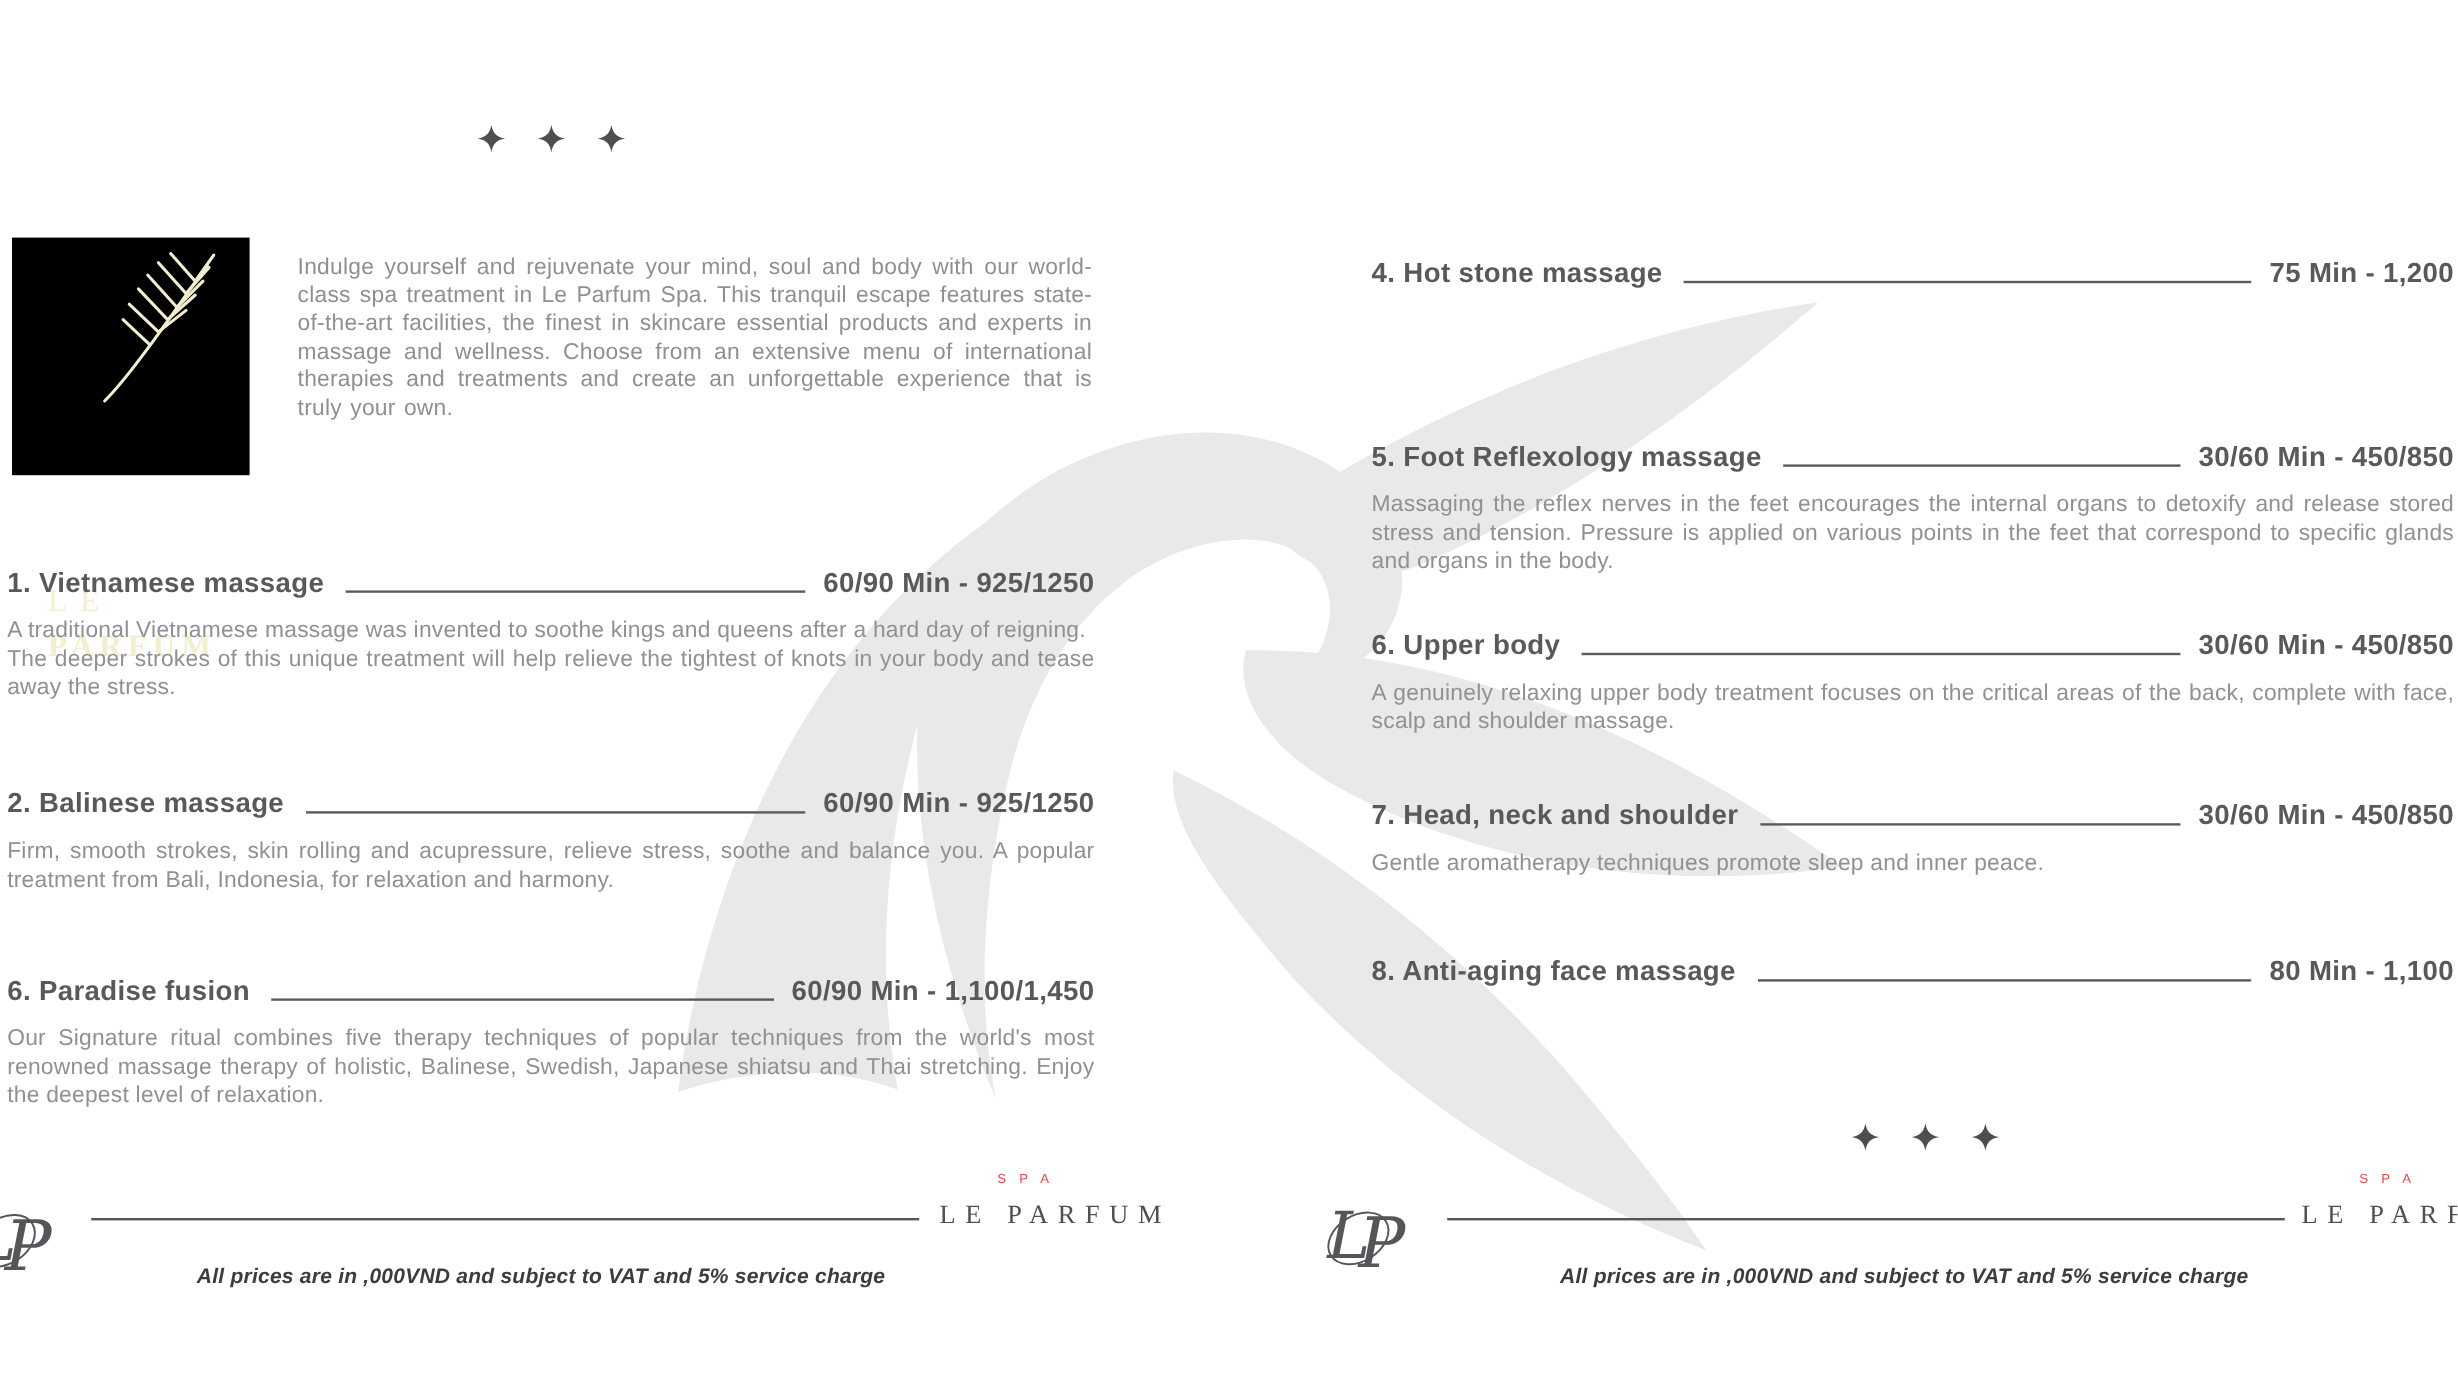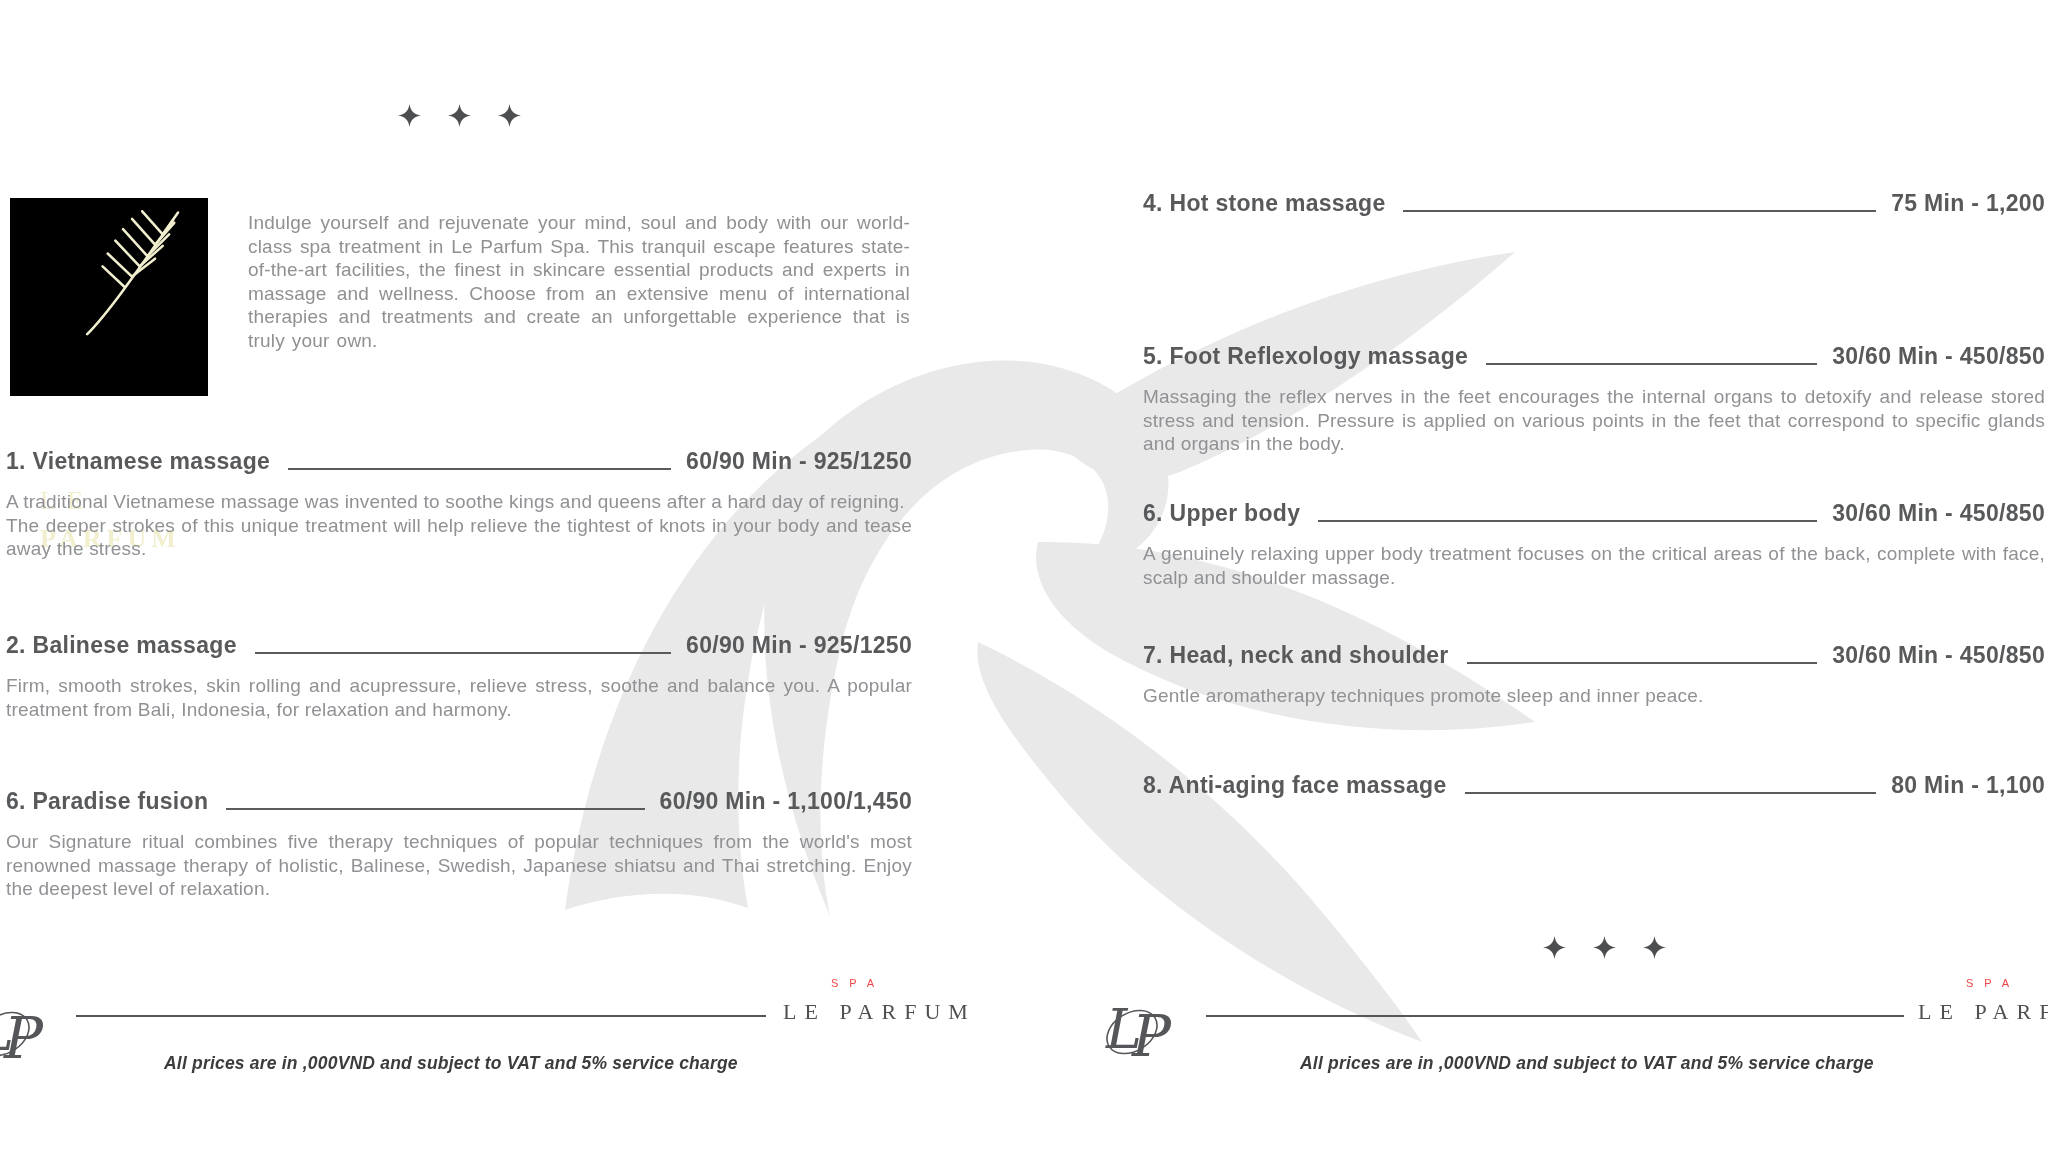--- a/index.html
+++ b/index.html
@@ -26,21 +26,21 @@
   .logo-leaf{position:absolute;right:10px;top:12px;width:132px;height:128px;}
 
   
   .intro{position:absolute;left:248px;top:211px;width:662px;font-size:19px;line-height:23.5px;
     color:#8f9092;text-align:justify;letter-spacing:0.2px;word-spacing:1.5px;}
 
   
   .menu-col{position:absolute;top:0;height:1152px;}
   .col-left{left:6px;width:906px;}
   .col-right{left:1143px;width:902px;}
-  .menu-item{position:absolute;left:0;width:100%;}
+  .menu-item{position:absolute;left:0;width:100%;margin-top:24px;}
   .col-left  .menu-item:nth-of-type(1){top:448px;}
   .col-left  .menu-item:nth-of-type(2){top:632px;}
   .col-left  .menu-item:nth-of-type(3){top:788px;}
   .col-right .menu-item:nth-of-type(1){top:190px;}
   .col-right .menu-item:nth-of-type(2){top:343px;}
   .col-right .menu-item:nth-of-type(3){top:500px;}
   .col-right .menu-item:nth-of-type(4){top:642px;}
   .col-right .menu-item:nth-of-type(5){top:772px;}
 
   .item-head{display:flex;align-items:center;color:#58595b;font-size:23px;font-weight:600;

